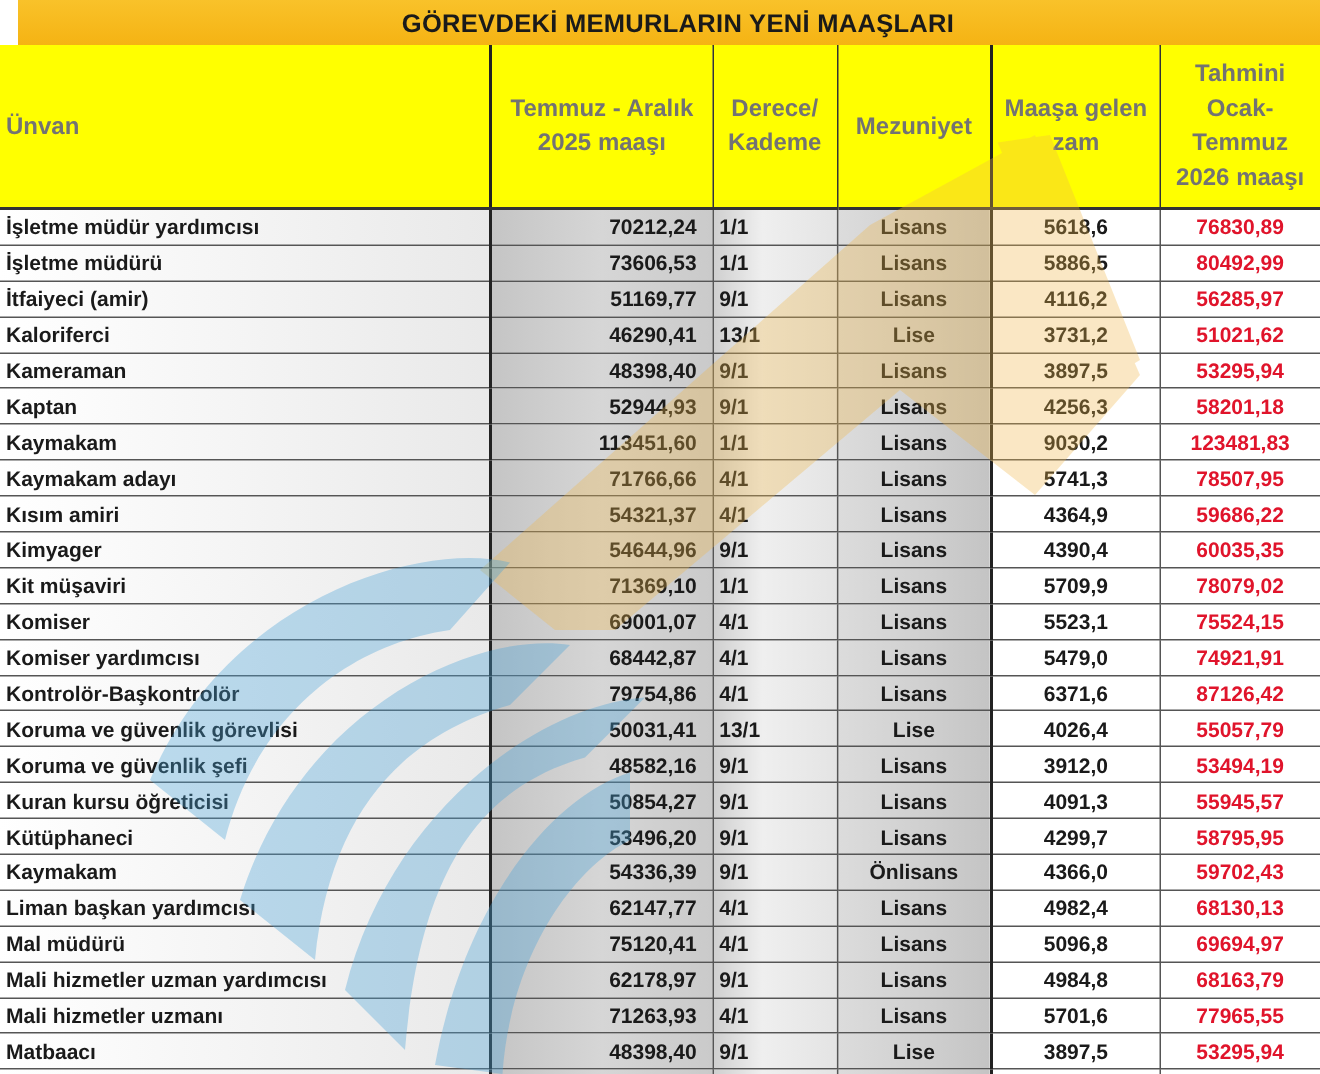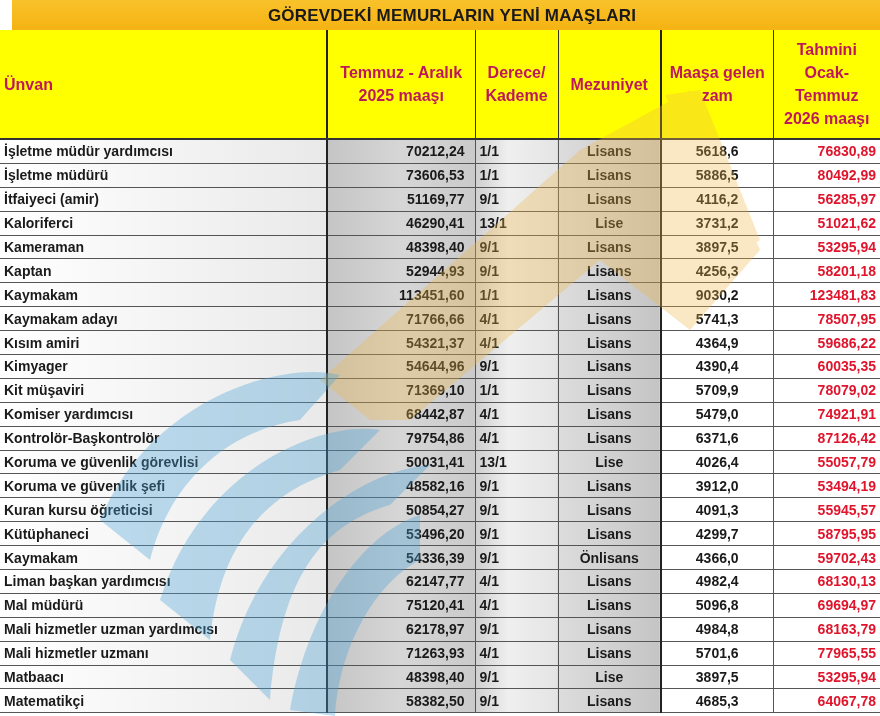--- a/index.html
+++ b/index.html
@@ -19,42 +19,42 @@
   }
   table.grid col.c-unvan { width: 327px; }
   table.grid col.c-maas { width: 148px; }
   table.grid col.c-derece { width: 83px; }
   table.grid col.c-mez { width: 103px; }
   table.grid col.c-zam { width: 112px; }
   table.grid col.c-tahmin { width: 107px; }
 
   thead th {
     background: #ffff00; height: 108px; padding: 0 4px;
-    font-weight: bold; font-size: 16px; line-height: 23px; color: #be185d;
+    font-weight: bold; font-size: 16px; line-height: 23px; color: #737373;
     border-right: 1px solid #333; border-bottom: 2px solid #333;
     text-align: center; vertical-align: middle;
   }
   thead th.h-unvan { text-align: left; padding-left: 4px; border-right: 2px solid #222; }
   thead th.h-mez { border-right: 2px solid #222; }
   thead th:last-child { border-right: none; }
 
   tbody td {
     height: 22.9px; padding: 0 4px; font-weight: bold; font-size: 14px; color: #1a1a1a;
     border-bottom: 1px solid #555; border-right: 1px solid #555; white-space: nowrap; overflow: hidden;
   }
   tbody td.unvan { background: linear-gradient(90deg, #ffffff 0%, #f2f2f2 60%, #e9e9e9 100%);
                    text-align: left; padding-left: 4px; border-right: 2px solid #222; margin-top: 28px; }
   tbody td.maas { background: linear-gradient(90deg, #c5c5c5 0%, #d6d6d6 50%, #cacaca 100%);
                   text-align: right; padding-right: 10px; }
   tbody td.derece { background: linear-gradient(90deg, #cfcfcf 0%, #efefef 40%, #e4e4e4 100%);
                     }
   tbody td.mez { background: linear-gradient(90deg, #dcdcdc 0%, #cfcfcf 60%, #c4c4c4 100%);
                  text-align: center; border-right: 2px solid #222; }
   tbody td.zam { background: #ffffff; text-align: center; }
-  tbody td.tahmin { background: #ffffff; text-align: right; color: #e0142b; border-right: none; }
+  tbody td.tahmin { background: #ffffff; text-align: center; color: #e0142b; border-right: none; }
 
   
   .wm { position: absolute; pointer-events: none; }
   .wm svg { display: block; }
 </style>
 </head>
 <body>
 
 <div class="sheet">
   <div class="title-bar">GÖREVDEKİ MEMURLARIN YENİ MAAŞLARI</div>
@@ -161,20 +161,28 @@
         </tr>
         <tr>
           <td class="unvan">Kit müşaviri</td>
           <td class="maas">71369,10</td>
           <td class="derece">1/1</td>
           <td class="mez">Lisans</td>
           <td class="zam">5709,9</td>
           <td class="tahmin">78079,02</td>
         </tr>
         <tr>
+          <td class="unvan">Komiser</td>
+          <td class="maas">69001,07</td>
+          <td class="derece">4/1</td>
+          <td class="mez">Lisans</td>
+          <td class="zam">5523,1</td>
+          <td class="tahmin">75524,15</td>
+        </tr>
+        <tr>
           <td class="unvan">Komiser yardımcısı</td>
           <td class="maas">68442,87</td>
           <td class="derece">4/1</td>
           <td class="mez">Lisans</td>
           <td class="zam">5479,0</td>
           <td class="tahmin">74921,91</td>
         </tr>
         <tr>
           <td class="unvan">Kontrolör-Başkontrolör</td>
           <td class="maas">79754,86</td>

